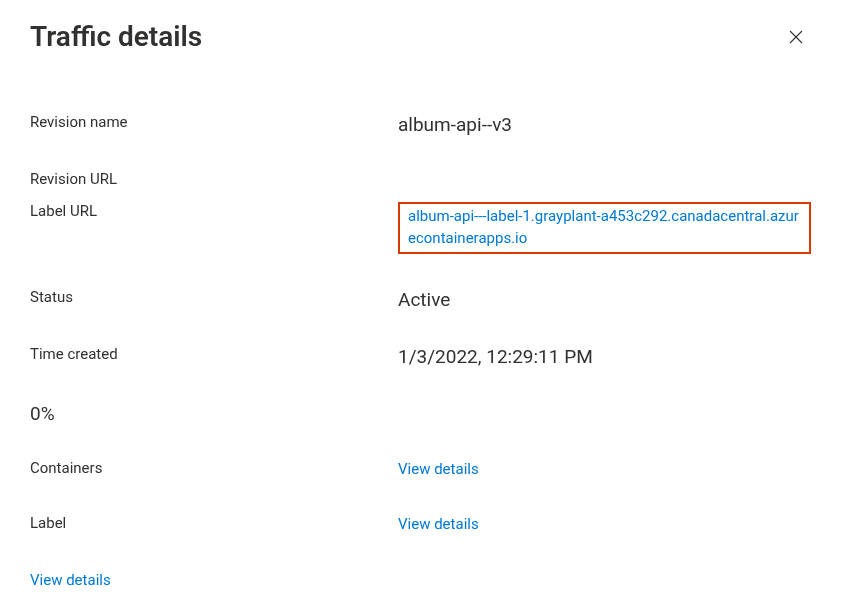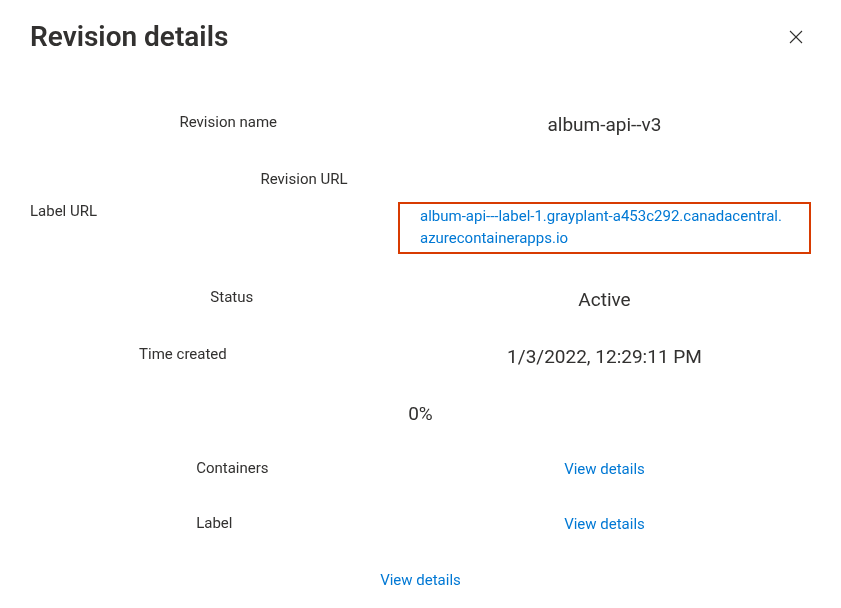--- a/index.html
+++ b/index.html
@@ -38,25 +38,23 @@
     .close-btn svg {
       width: 18px;
       height: 18px;
       stroke: #323130;
       stroke-width: 1.5;
     }
     .row {
       display: flex;
       align-items: flex-start;
       margin-bottom: 34px;
-      justify-content: center;
     }
     .row.url-row {
       margin-bottom: 14px;
-      margin-left: 48px;
     }
     .row.label-url-row {
       margin-bottom: 34px;
     }
     .label {
       width: 368px;
       font-size: 15px;
       color: #323130;
       flex-shrink: 0;
     }
@@ -68,29 +66,29 @@
     .link {
       color: #0078d4;
       text-decoration: none;
       cursor: pointer;
       font-size: 15px;
       line-height: 1.45;
       word-break: break-all;
     }
     .highlighted {
       border: 2px solid #d83b01;
-      padding: 2px 20px;
+      padding: 2px 8px;
       display: inline-block;
     }
   </style>
 </head>
 <body>
 
 <div class="header">
-  <h1 class="title">Revision details</h1>
+  <h1 class="title">Traffic details</h1>
   <button class="close-btn">
     <svg viewBox="0 0 24 24" fill="none">
       <line x1="4" y1="4" x2="20" y2="20"></line>
       <line x1="20" y1="4" x2="4" y2="20"></line>
     </svg>
   </button>
 </div>
 
 <div class="row">
   <div class="label">Revision name</div>

